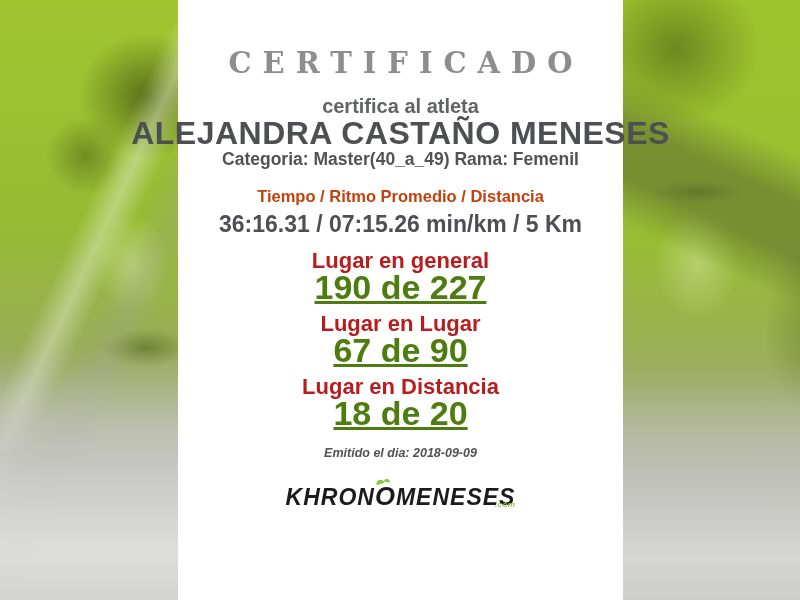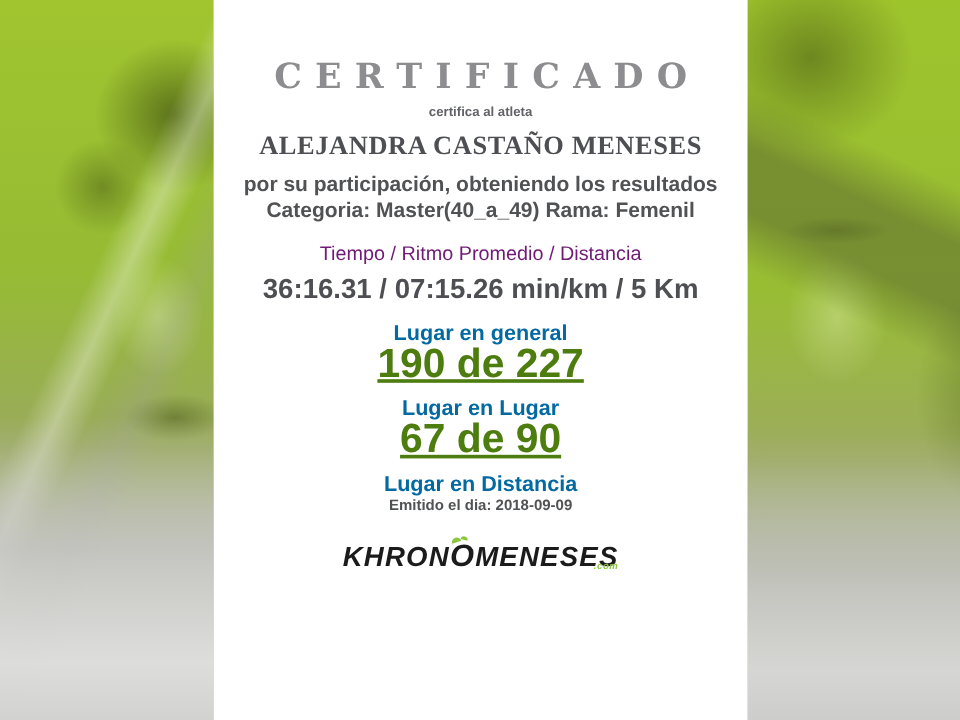--- a/index.html
+++ b/index.html
@@ -54,29 +54,29 @@
     position:absolute;left:178px;top:0;width:445px;height:600px;
     display:flex;flex-direction:column;align-items:center;
     padding-top:46px;box-sizing:border-box;text-align:center;white-space:nowrap;
   }
   .title{
     font-family:"DejaVu Serif", serif;font-weight:bold;
     font-size:29px;line-height:34px;letter-spacing:11px;
     color:#8d8d8f;margin-right:-11px;
   }
   .event{font-size:17px;line-height:20px;font-weight:bold;color:#717275;margin-top:4px;}
-  .certifies{font-size:11px;line-height:20px;font-weight:bold;color:#626366;margin-top:4px;}
-  .name{font-size:22px;line-height:30px;font-weight:bold;color:#4e4f52;margin-top:2px;letter-spacing:.5px;font-family:Liberation Serif, serif;}
+  .certifies{font-size:20px;line-height:20px;font-weight:bold;color:#626366;margin-top:16px;}
+  .name{font-size:32px;line-height:30px;font-weight:bold;color:#4e4f52;margin-top:2px;letter-spacing:.5px;}
   .participation{font-size:17.5px;line-height:22px;font-weight:bold;color:#515254;margin-top:6px;}
   .category{font-size:17.5px;line-height:22px;font-weight:bold;color:#515254;margin-top:0;}
-  .metrics-label{font-size:16.5px;line-height:20px;font-weight:normal;color:#701a75;margin-top:16px;}
+  .metrics-label{font-size:16.5px;line-height:20px;font-weight:bold;color:#c2410c;margin-top:16px;}
   .metrics-value{font-size:23px;line-height:32px;font-weight:bold;color:#4e4f52;margin-top:2px;}
-  .place-label{font-size:18px;line-height:20px;font-weight:bold;color:#0369a1;margin-top:11px;}
+  .place-label{font-size:22px;line-height:20px;font-weight:bold;color:#b91c1c;margin-top:11px;}
   .place-value{font-size:34px;line-height:32px;font-weight:bold;color:#4d7c0f;text-decoration:underline;}
-  .issued{font-size:12.5px;line-height:16px;font-weight:bold;color:#515254;margin-top:0;}
+  .issued{font-size:12.5px;line-height:16px;font-weight:bold;color:#515254;margin-top:16px;font-style:italic;}
 
   
   .logo{margin-top:22px;position:relative;display:inline-block;
     font-style:italic;font-weight:bold;color:#1b1b1b;
     font-size:23px;line-height:26px;letter-spacing:1px;}
   .logo-o{position:relative;display:inline-block;font-size:1.12em;}
   .leaf{position:absolute;background:#8cc63e;display:block;}
   .leaf-l{width:8px;height:4px;border-radius:4px 4px 0 0;top:-3px;left:1px;transform:rotate(-18deg);}
   .leaf-r{width:6px;height:3px;border-radius:3px 3px 0 0;top:-4px;left:9px;transform:rotate(14deg);}
   .logo-com{position:absolute;right:0px;bottom:-8px;font-size:8px;letter-spacing:.5px;color:#8cc63e;font-weight:bold;font-style:italic;}
@@ -88,33 +88,33 @@
 
   <div class="photo photo-left"></div>
   <div class="photo photo-right"></div>
 
   <div class="cert">
 
     <div class="title">CERTIFICADO</div>
 
     <div class="certifies">certifica al atleta</div>
     <div class="name">ALEJANDRA CASTAÑO MENESES</div>
-    <div class="participation">por su participación, obteniendo los resultados</div>
     <div class="category">Categoria: Master(40_a_49) Rama: Femenil</div>
 
     <div class="metrics-label">Tiempo / Ritmo Promedio / Distancia</div>
     <div class="metrics-value">36:16.31 / 07:15.26 min/km / 5 Km</div>
 
     <div class="place-label">Lugar en general</div>
     <div class="place-value">190 de 227</div>
 
     <div class="place-label">Lugar en Lugar</div>
     <div class="place-value">67 de 90</div>
 
     <div class="place-label">Lugar en Distancia</div>
+    <div class="place-value">18 de 20</div>
 
     <div class="issued">Emitido el dia: 2018-09-09</div>
 
     <div class="logo">
       <span>KHRON</span><span class="logo-o"><span>O</span><span class="leaf leaf-l"></span><span class="leaf leaf-r"></span></span><span>MENESES</span>
       <span class="logo-com">.com</span>
     </div>
 
   </div>
 </div>

